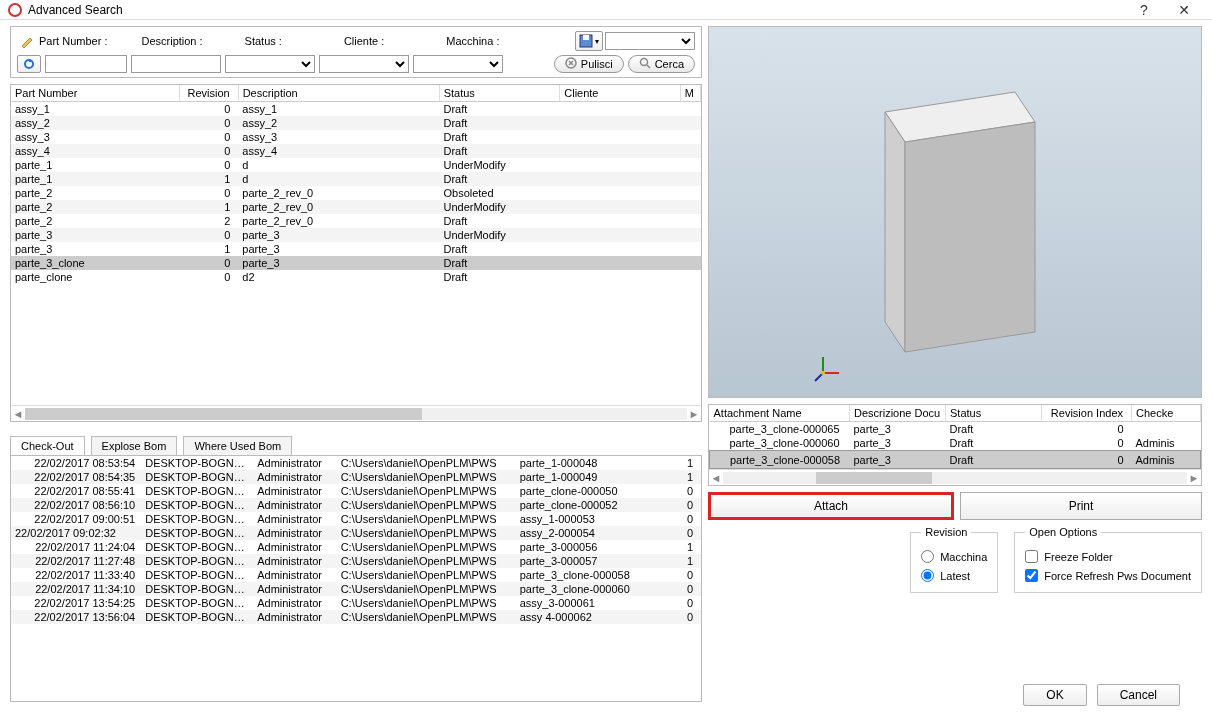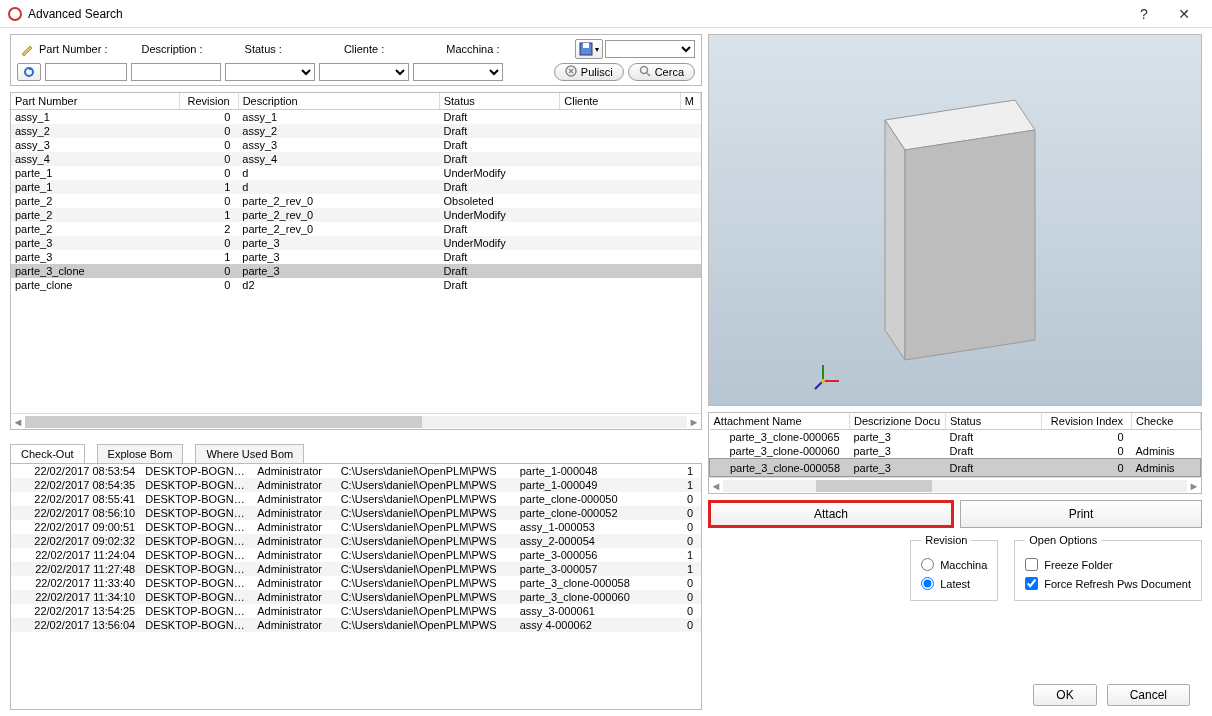--- a/index.html
+++ b/index.html
@@ -1,19 +1,19 @@
 <!DOCTYPE html>
 <html><head>
 <meta charset="utf-8">
 <style>
 * { box-sizing: border-box; margin: 0; padding: 0; font-family: "Segoe UI", Tahoma, sans-serif; font-size: 11px; }
 body { background: #fff; width: 1212px; height: 716px; overflow: hidden; position: relative; }
 
 
-.titlebar { height: 28px; display: flex; align-items: center; padding: 0 8px; border-bottom: 1px solid #ddd; }
+.titlebar { height: 20px; display: flex; align-items: center; padding: 0 8px; border-bottom: 1px solid #ddd; }
 .titlebar .logo { width: 14px; height: 14px; border-radius: 50%; border: 2px solid #c33; margin-right: 6px; }
 .titlebar .title { flex: 1; font-size: 12px; }
 .titlebar .btn { width: 40px; height: 28px; display: flex; align-items: center; justify-content: center; font-size: 14px; color: #333; }
 
 
 .main { display: flex; height: 688px; }
 .left { width: 708px; padding: 6px 6px 6px 10px; display: flex; flex-direction: column; }
 .right { flex: 1; padding: 6px 10px 6px 0; display: flex; flex-direction: column; }
 
 
@@ -34,21 +34,21 @@
 .tbl td { padding: 1px 4px; font-size: 11px; white-space: nowrap; overflow: hidden; text-overflow: ellipsis; }
 .tbl tbody tr:nth-child(even) { background: #f4f4f4; }
 .tbl tbody tr.selected { background: #ccc; }
 .tbl-body { overflow-y: auto; flex: 1; }
 .hscroll { height: 16px; border-top: 1px solid #ddd; display: flex; align-items: center; }
 .hscroll .arrow { width: 14px; height: 14px; display: flex; align-items: center; justify-content: center; color: #888; }
 .hscroll .track { flex: 1; height: 12px; background: #f0f0f0; position: relative; }
 .hscroll .thumb { position: absolute; height: 100%; background: #ccc; }
 
 
-.tabs { margin-top: 14px; display: flex; gap: 12px; }
+.tabs { margin-top: 14px; display: flex; gap: 6px; }
 .tab { border: 1px solid #bbb; border-bottom: none; padding: 3px 10px; background: #fff; font-size: 11px; }
 .tab.active { background: #fff; }
 .tab:not(.active) { background: #f4f4f4; }
 
 
 .checkout-wrap { border: 1px solid #bbb; flex: 1; display: flex; flex-direction: column; overflow: hidden; }
 .checkout-wrap .tbody-scroll { overflow-y: scroll; flex: 1; }
 
 
 .preview { border: 1px solid #bbb; height: 372px; margin-bottom: 6px; background: linear-gradient(#d8e2ea, #b8c6d2); position: relative; display: flex; align-items: center; justify-content: center; }
@@ -67,21 +67,21 @@
 
 
 .opt-label { margin-top: 6px; font-size: 11px; }
 .opt-row { display: flex; gap: 16px; margin-top: 6px; justify-content: flex-end; }
 .fieldset { border: 1px solid #ccc; padding: 6px 10px 10px; min-width: 80px; }
 .fieldset legend { font-size: 11px; padding: 0 4px; }
 .radio-row, .check-row { display: flex; align-items: center; gap: 6px; margin-top: 6px; font-size: 11px; }
 .radio-row input, .check-row input { margin: 0; }
 
 
-.dlg-btns { position: absolute; right: 22px; bottom: 10px; display: flex; gap: 10px; }
+.dlg-btns { position: absolute; right: 32px; bottom: 10px; display: flex; gap: 10px; }
 .dlg-btn { border: 1px solid #aaa; background: linear-gradient(#fff,#eee); padding: 3px 22px; font-size: 12px; border-radius: 2px; }
 
 td.num, th.num { text-align: right; padding-right: 8px; }
 </style>
 </head>
 <body>
 
 <div class="titlebar">
   <span class="logo"></span>
   <span class="title">Advanced Search</span>
@@ -349,21 +349,21 @@
               </tr>
               <tr>
                 <td style="text-align:right;padding-right:6px;">22/02/2017 09:00:51</td>
                 <td>DESKTOP-BOGNEDV</td>
                 <td>Administrator</td>
                 <td>C:\Users\daniel\OpenPLM\PWS</td>
                 <td>assy_1-000053</td>
                 <td class="num">0</td>
               </tr>
               <tr>
-                <td style="text-align:right;padding-right:6px;margin-top:23px;">22/02/2017 09:02:32</td>
+                <td style="padding-right:6px;margin-top:23px;">22/02/2017 09:02:32</td>
                 <td>DESKTOP-BOGNEDV</td>
                 <td>Administrator</td>
                 <td>C:\Users\daniel\OpenPLM\PWS</td>
                 <td>assy_2-000054</td>
                 <td class="num">0</td>
               </tr>
               <tr>
                 <td style="text-align:right;padding-right:6px;">22/02/2017 11:24:04</td>
                 <td>DESKTOP-BOGNEDV</td>
                 <td>Administrator</td>

